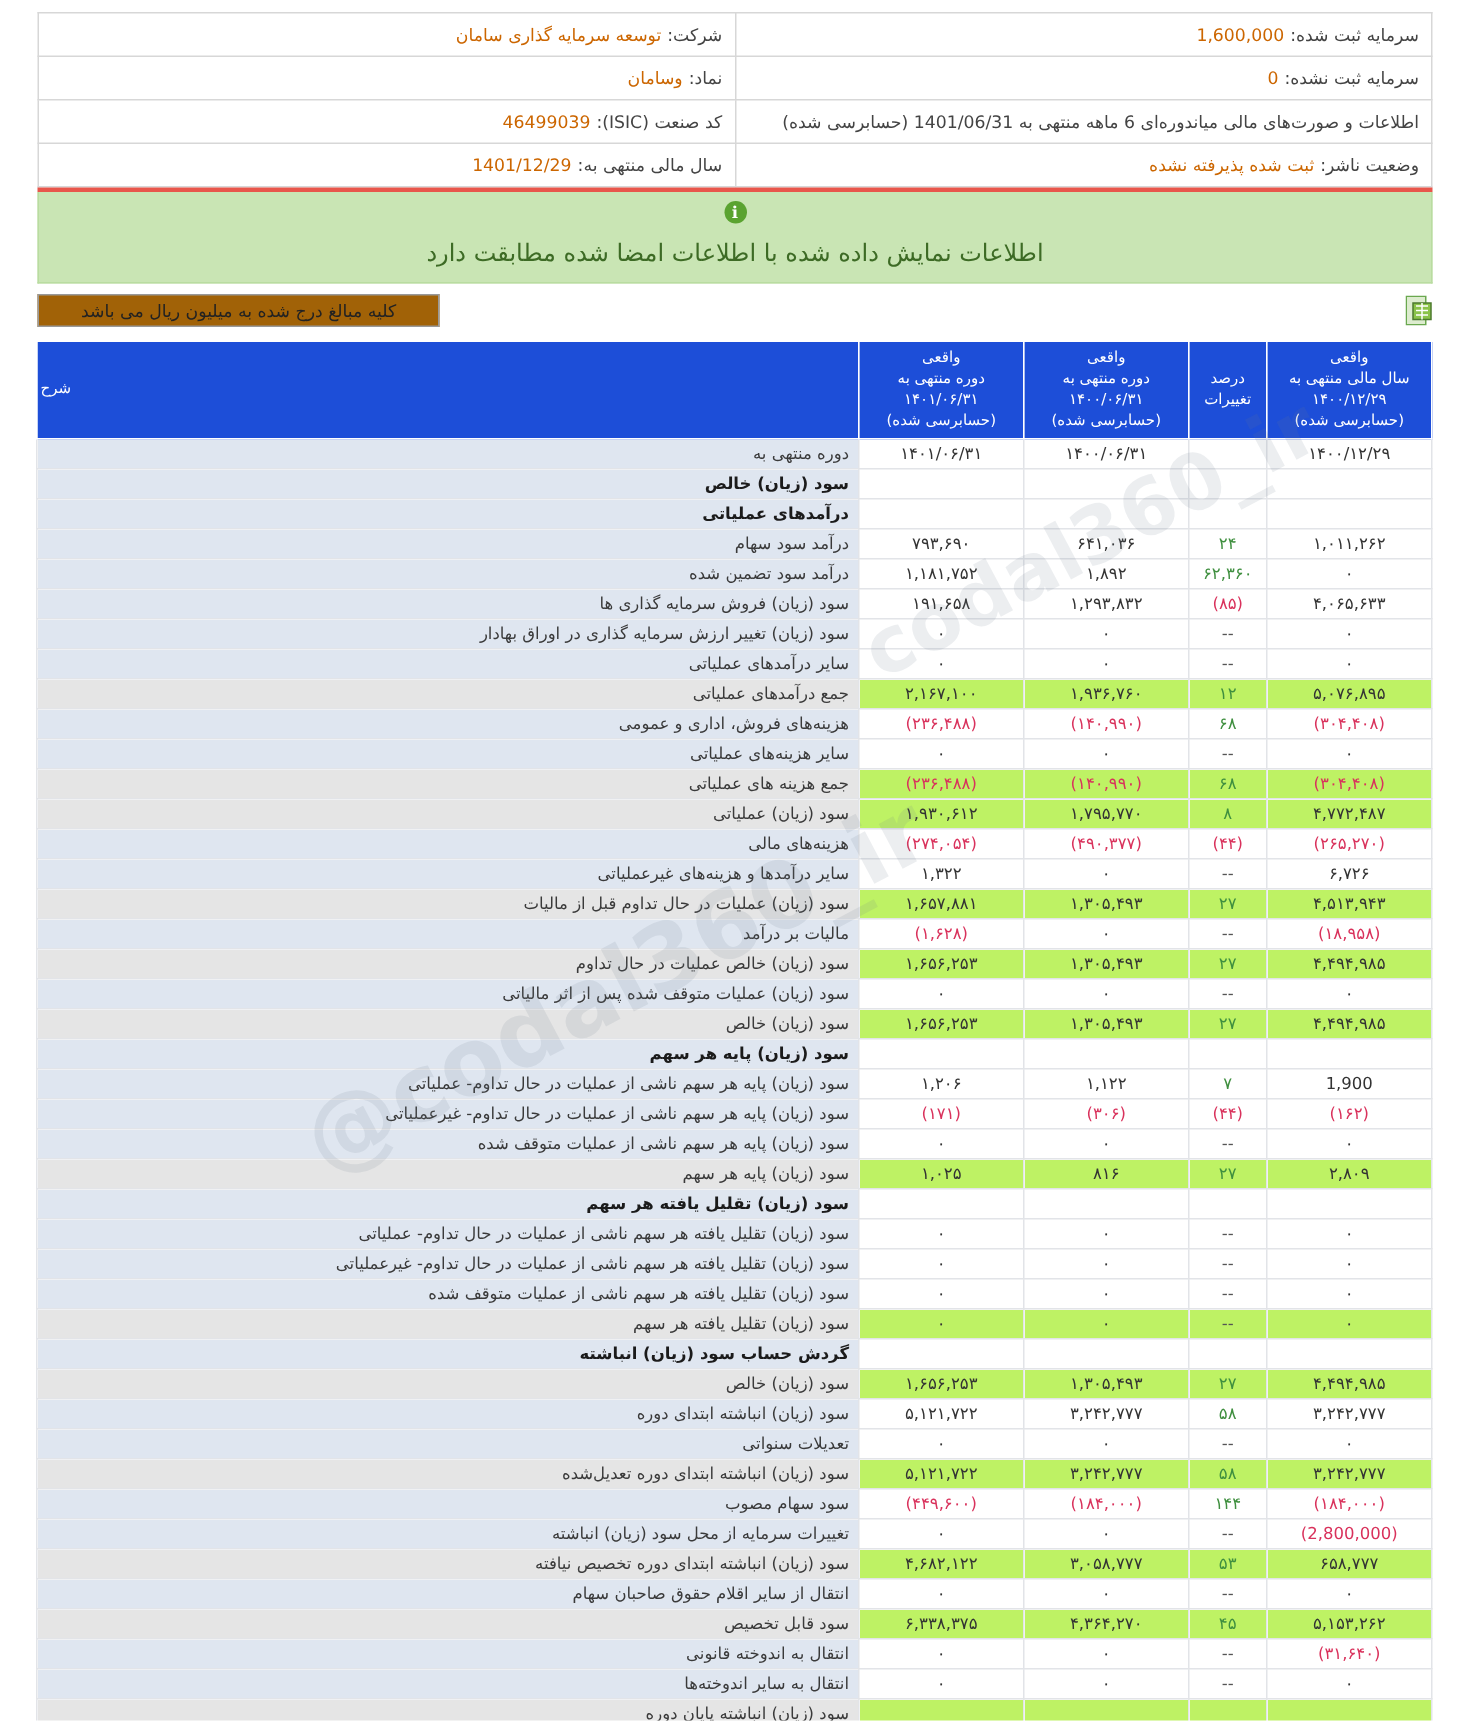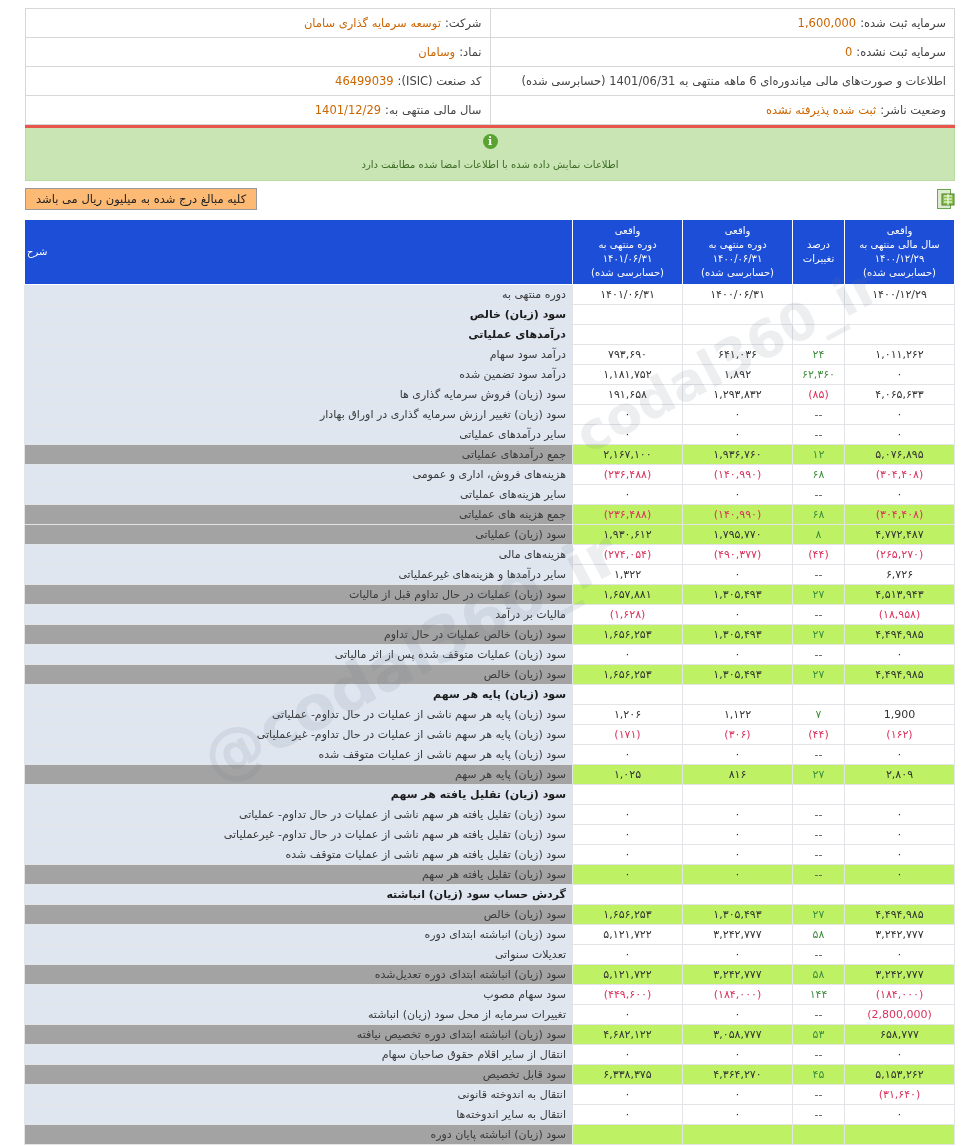--- a/index.html
+++ b/index.html
@@ -83,38 +83,38 @@
     font-size:11px;
     font-weight:bold;
     line-height:15px;
     text-align:center;
     font-family:"DejaVu Serif","Liberation Serif",serif;
     margin-bottom:4px;
   }
   .notice .msg{
     display:block;
     margin-top:6px;
-    font-size:10px;
+    font-size:16px;
     color:#3d6b25;
   }
 
   
   .unit-row{
     margin:6px 25px 0 25px;
     width:930px;
     display:flex;
     flex-direction:row-reverse;
     align-items:center;
     justify-content:space-between;
     height:24px;
   }
   .unit-box{
     border:1px solid #999;
-    background:#fdba74;
-    padding:3px 10px;
+    background:#a16207;
+    padding:3px 28px;
     font-size:11.5px;
     color:#222;
     white-space:nowrap;
   }
   .xls-icon{ width:18px;height:20px;display:block; }
 
   
   .fin-wrap{ margin:8px 25px 0 25px; }
   table.fin{
     width:930px;
@@ -152,21 +152,21 @@
   td.num{
     text-align:center;
     background:#ffffff;
     color:#333;
     font-size:11px;
     direction:ltr;
   }
   
   tr.section td.desc{ font-weight:bold; font-size:11px; color:#1b1b1b; }
   
-  tr.hl td.desc{ background:#a3a3a3; color:#3a3a3a;padding-left:28px; }
+  tr.hl td.desc{ background:#e5e5e5; color:#3a3a3a;padding-left:28px; }
   tr.hl td.num{ background:#bef264; }
   
   .neg{ color:#d9325c; }
   
   .pct-up{ color:#3f8f3f; }
   .pct-neg{ color:#d9325c; }
   .pct-na{ color:#555; }
 </style>
 </head>
 <body>

